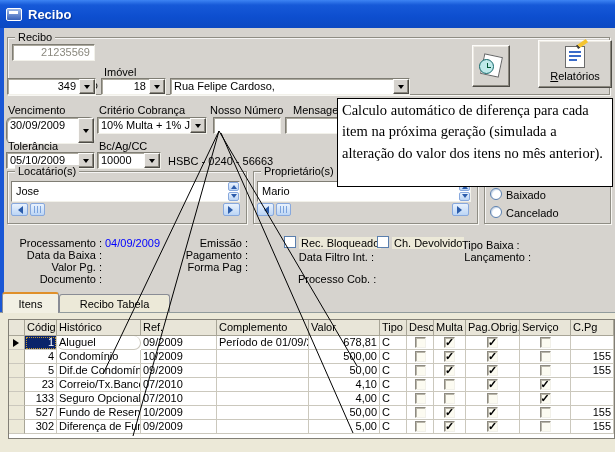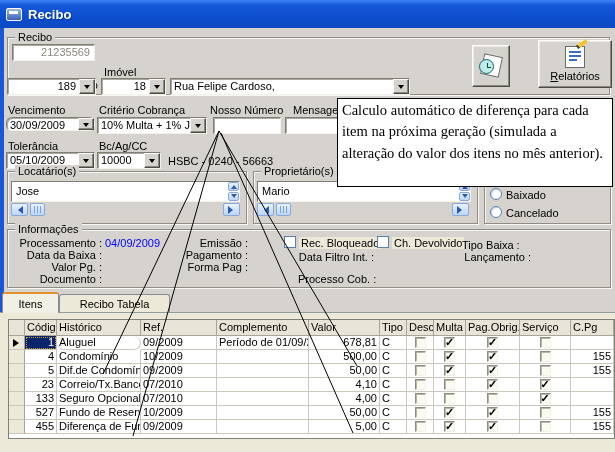--- a/index.html
+++ b/index.html
@@ -91,21 +91,21 @@
     <span class="wtitle">Recibo</span>
   </div>
   <div class="leftedge"></div>
 
   <div class="group" style="left:7px;top:37px;width:603px;height:58px;">
     <span class="gtitle">Recibo</span>
   </div>
   <div class="input dis" style="left:12px;top:44px;width:83px;height:17px;">21235569</div>
   <span class="lbl" style="left:11px;top:79px;">Contrato Locação</span>
   <div class="combo" style="left:7px;top:78px;width:89px;height:17px;">
-    <span class="txt r">189</span>
+    <span class="txt r">349</span>
     <span class="cbtn">
         <span class="arrd"></span>
       </span>
   </div>
   <span class="lbl" style="left:104px;top:66px;">Imóvel</span>
   <div class="combo" style="left:101px;top:78px;width:65px;height:17px;">
     <span class="txt r">18</span>
     <span class="cbtn">
         <span class="arrd"></span>
       </span>
@@ -126,21 +126,21 @@
     <span class="repicon">
       <i style="top:4px;"></i>
         <i style="top:8px;"></i>
         <i style="top:12px;width:8px;"></i>
       <span class="pencil"></span>
     </span>
     <span class="btnlabel">Relatórios</span>
   </div>
 
   <span class="lbl" style="left:8px;top:104px;">Vencimento</span>
-  <div class="combo" style="left:6px;top:117px;width:89px;height:14px;border-radius:6px;">
+  <div class="combo" style="left:6px;top:117px;width:89px;height:27px;border-radius:6px;">
     <span class="txt">30/09/2009</span>
     <span class="cbtn">
         <span class="arrd"></span>
       </span>
   </div>
   <span class="lbl" style="left:99px;top:104px;">Critério Cobrança</span>
   <div class="combo" style="left:97px;top:117px;width:110px;height:17px;">
     <span class="txt">10% Multa + 1% Juro</span>
     <span class="cbtn">
         <span class="arrd"></span>
@@ -206,23 +206,20 @@
   <div class="xpb" style="left:452px;top:203px;width:17px;height:13px;">
       <span class="tri-r"></span>
     </div>
 
   <div class="group" style="left:484px;top:171px;width:127px;height:53px;"></div>
   <span class="radio" style="left:490px;top:188px;"></span>
   <span class="lbl" style="left:506px;top:189px;">Baixado</span>
   <span class="radio" style="left:490px;top:206px;"></span>
   <span class="lbl" style="left:506px;top:207px;">Cancelado</span>
 
-  <div class="group" style="left:7px;top:229px;width:604px;height:59px;">
-    <span class="gtitle">Informações</span>
-  </div>
   <span class="lbl ralign" style="left:7px;top:237px;width:95px;">Processamento :</span>
   <span class="lbl blue" style="left:105px;top:237px;">04/09/2009</span>
   <span class="lbl ralign" style="left:7px;top:249px;width:95px;">Data da Baixa :</span>
   <span class="lbl ralign" style="left:7px;top:261px;width:95px;">Valor Pg. :</span>
   <span class="lbl ralign" style="left:7px;top:273px;width:95px;">Documento :</span>
   <span class="lbl ralign" style="left:158px;top:237px;width:90px;">Emissão :</span>
   <span class="lbl ralign" style="left:158px;top:249px;width:90px;">Pagamento :</span>
   <span class="lbl ralign" style="left:158px;top:261px;width:90px;">Forma Pag :</span>
   <span class="xcheck" style="left:284px;top:236px;"></span>
   <span class="lbl cblabel" style="left:299px;top:237px;">Rec. Bloqueado</span>
@@ -382,21 +379,21 @@
           <div class="gc" style="width: 54px;">
             <div class="gcheck on"></div>
           </div>
           <div class="gc" style="width: 51px;">
             <div class="gcheck"></div>
           </div>
           <div class="gc num" style="width: 43px;">155</div>
         </div>
         <div class="grow">
           <div class="gc c-ind" style="width: 16px;"></div>
-          <div class="gc num" style="width: 32px;">455</div>
+          <div class="gc num" style="width: 32px;">302</div>
           <div class="gc" style="width: 84px;">Diferença de Fundo</div>
           <div class="gc" style="width: 76px;">09/2009</div>
           <div class="gc" style="width: 92px;"></div>
           <div class="gc num" style="width: 71px;">5,00</div>
           <div class="gc" style="width: 27px;">C</div>
           <div class="gc" style="width: 27px;">
             <div class="gcheck"></div>
           </div>
           <div class="gc" style="width: 32px;">
             <div class="gcheck on"></div>

